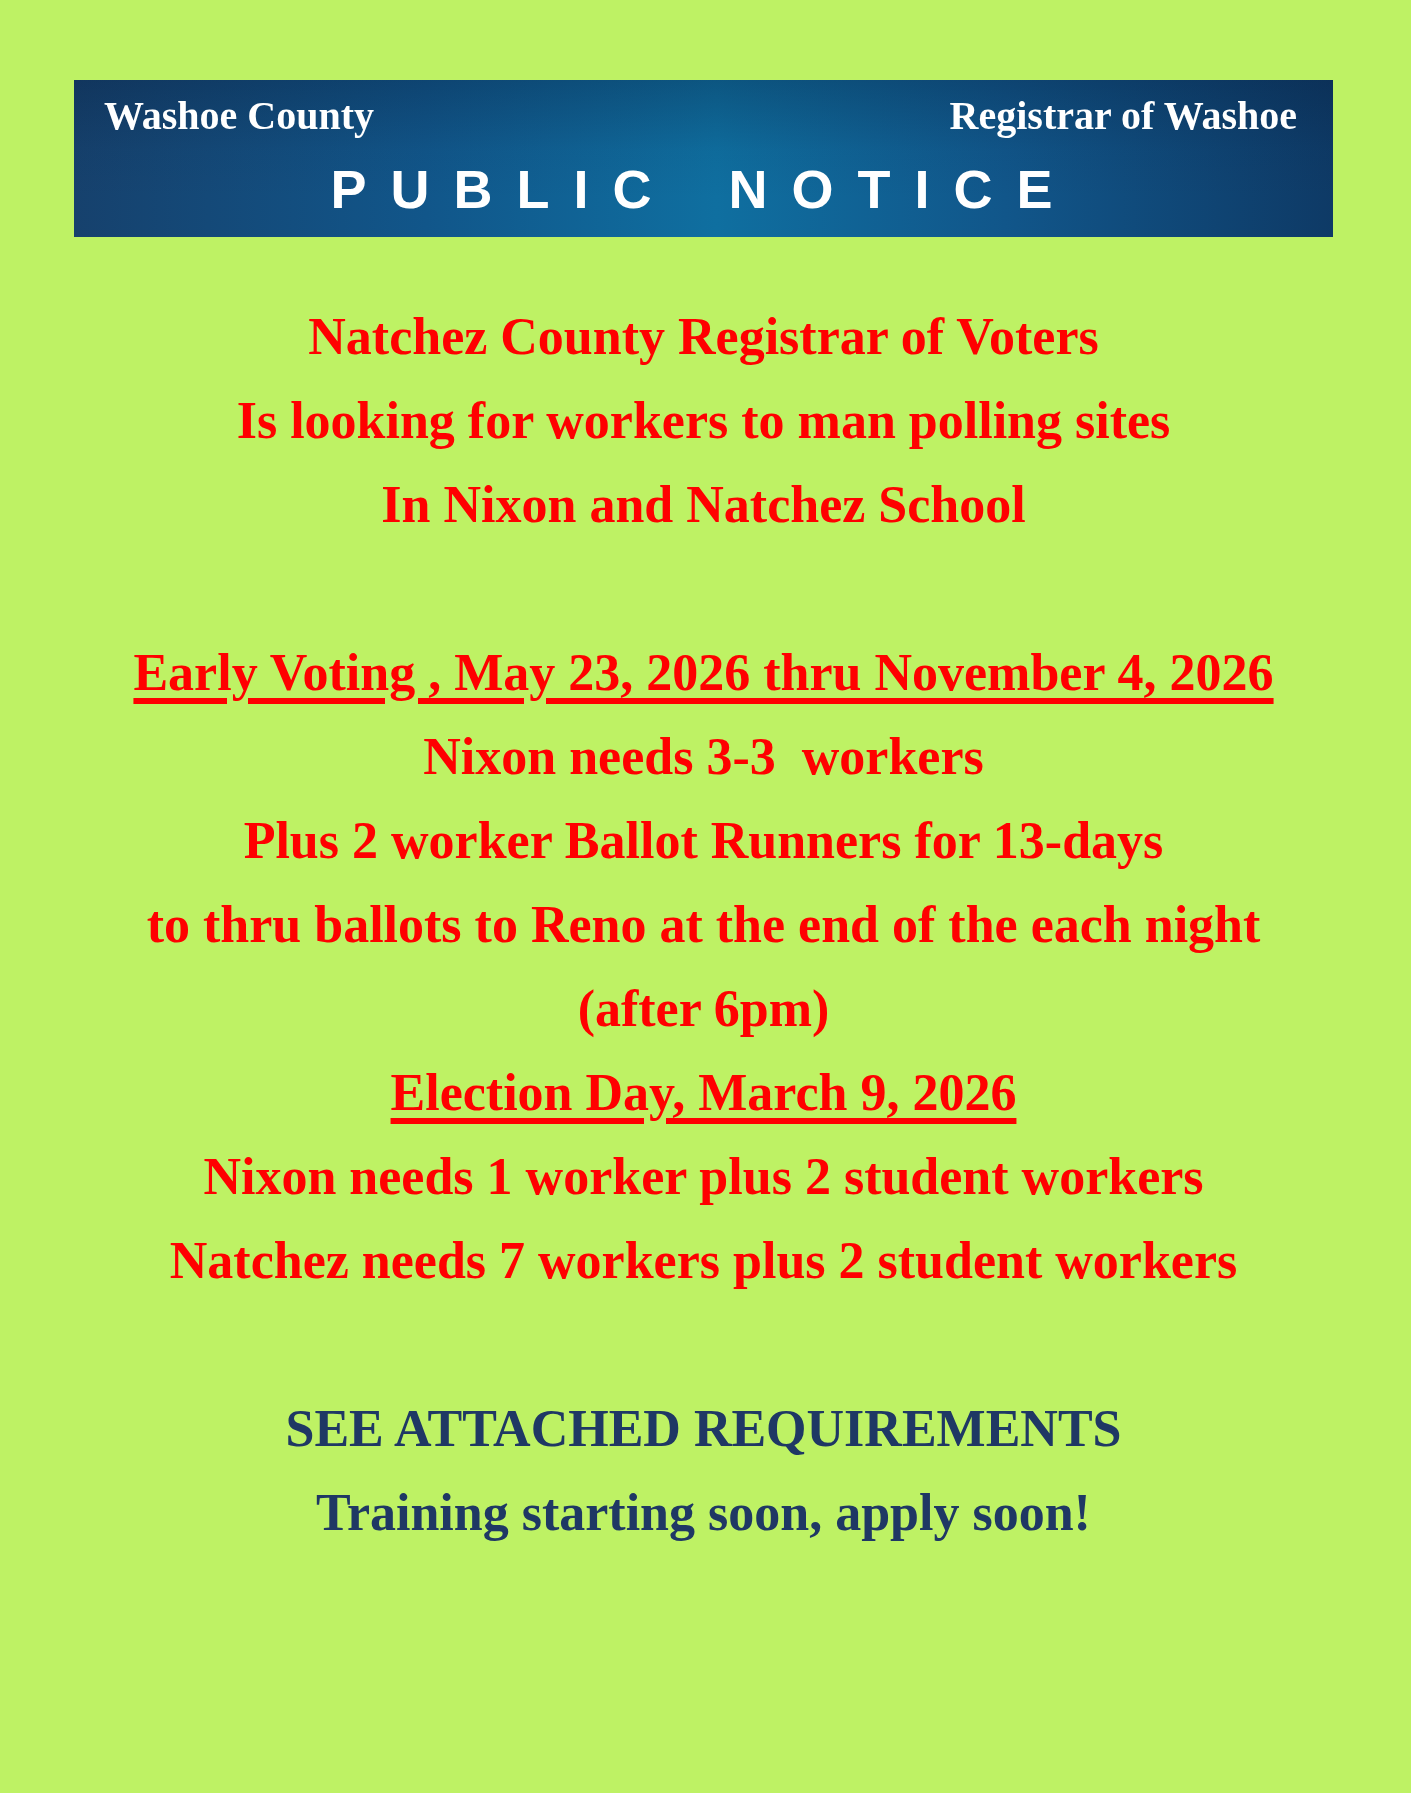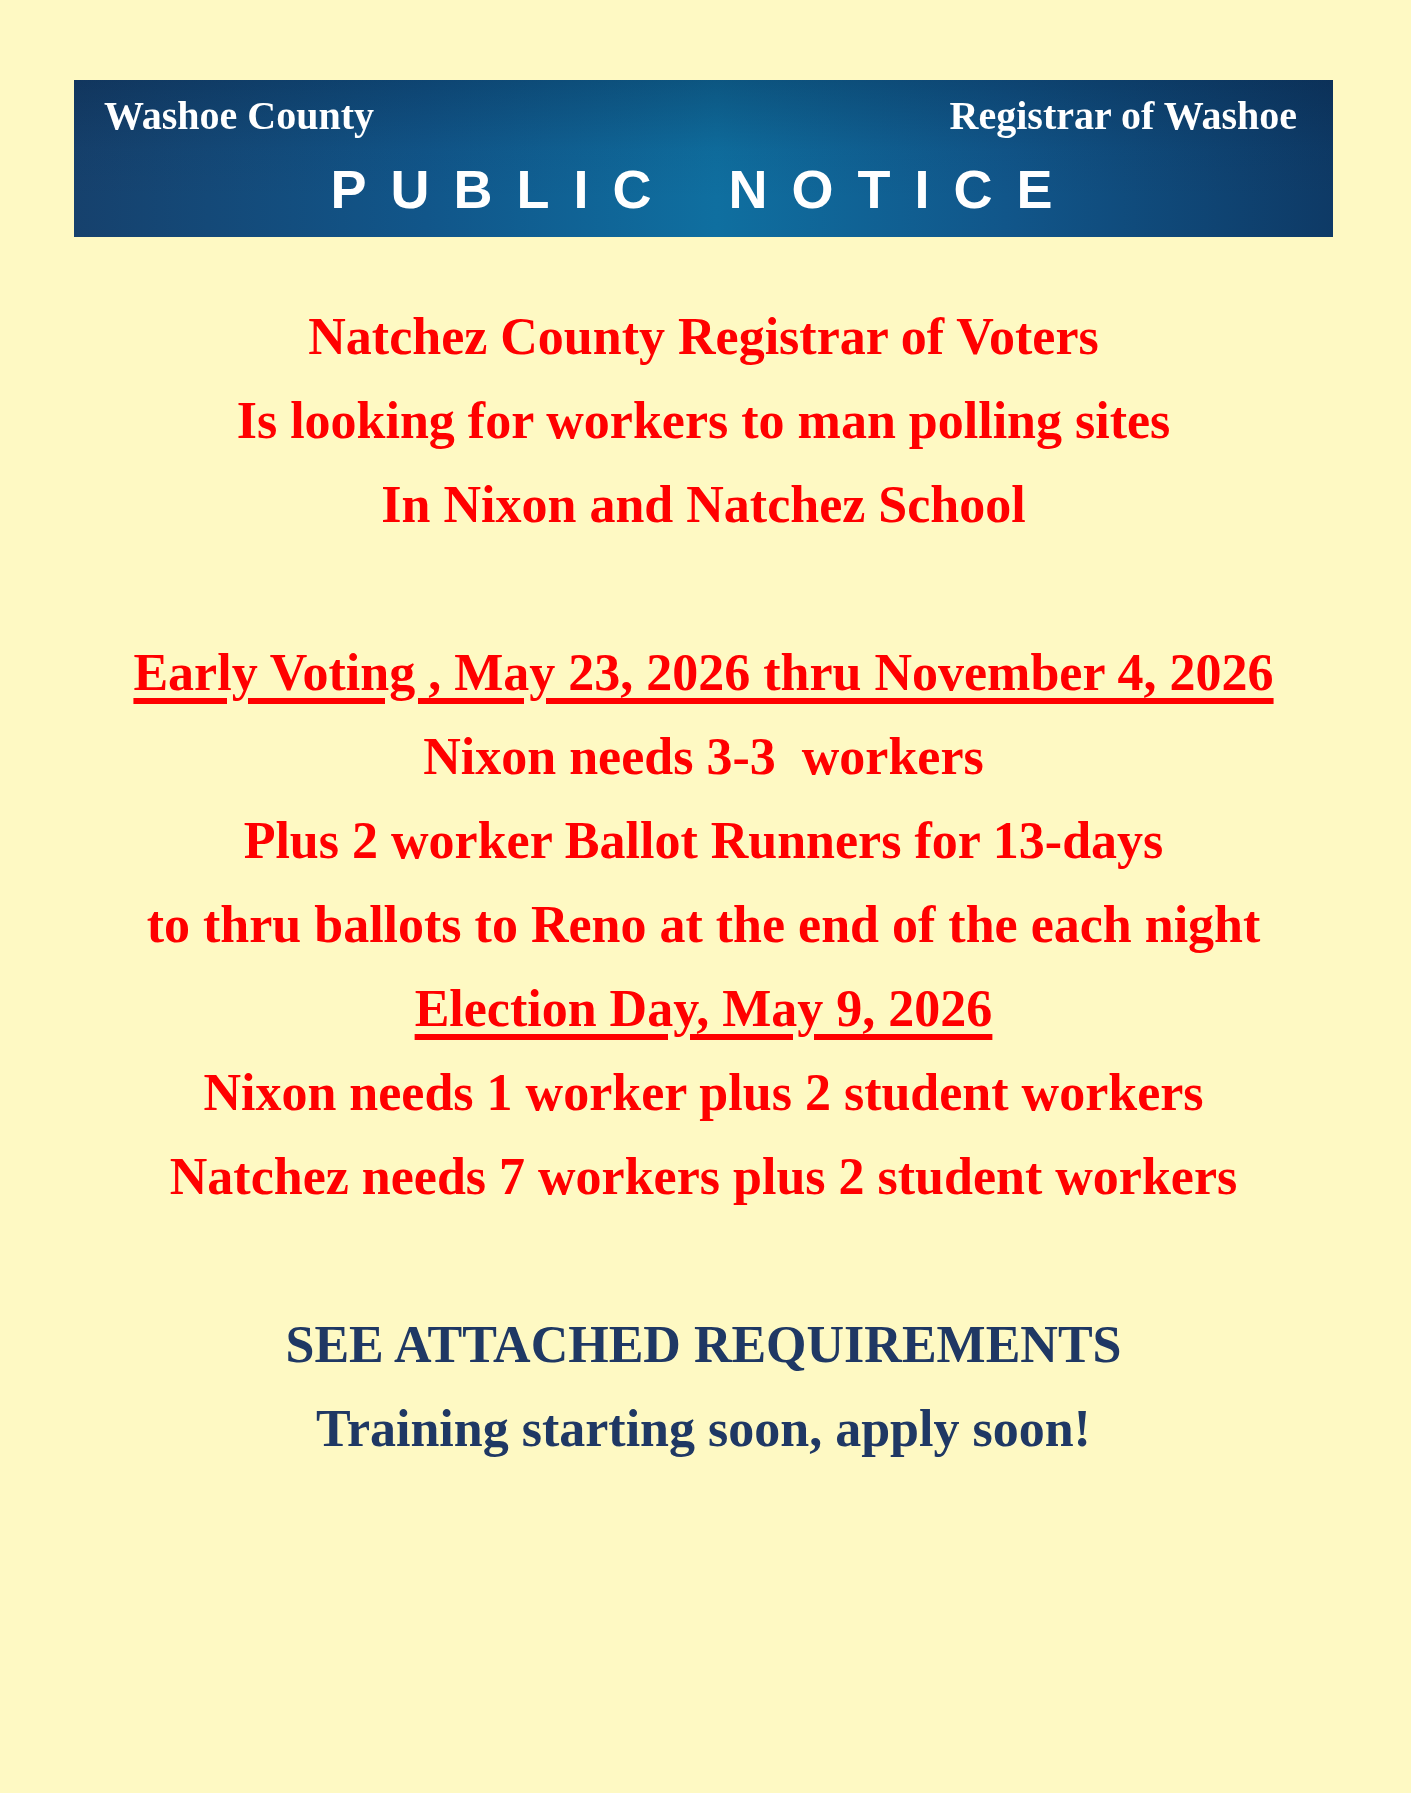--- a/index.html
+++ b/index.html
@@ -1,20 +1,20 @@
 <!DOCTYPE html>
 <html><head>
 <meta charset="utf-8">
 <style>
   html, body { margin: 0; padding: 0; background: #ffffff; }
   .page {
     position: relative;
     width: 1411px;
     height: 1793px;
-    background: #fef9c3;
+    background: #bef264;
     overflow: hidden;
     font-family: "Liberation Serif", serif;
   }
 
   
   .banner {
     position: absolute;
     left: 74px;
     top: 80px;
     width: 1259px;
@@ -86,21 +86,22 @@
 
   <main class="body-text" id="lines-container">
       <div class="line red">Natchez County Registrar of Voters</div>
       <div class="line red">Is looking for workers to man polling sites</div>
       <div class="line red">In Nixon and Natchez School</div>
       <div class="line "></div>
       <div class="line red underline">Early Voting , May 23, 2026 thru November 4, 2026</div>
       <div class="line red">Nixon needs 3-3  workers</div>
       <div class="line red">Plus 2 worker Ballot Runners for 13-days</div>
       <div class="line red">to thru ballots to Reno at the end of the each night</div>
-      <div class="line red underline">Election Day, May 9, 2026</div>
+      <div class="line red">(after 6pm)</div>
+      <div class="line red underline">Election Day, March 9, 2026</div>
       <div class="line red">Nixon needs 1 worker plus 2 student workers</div>
       <div class="line red">Natchez needs 7 workers plus 2 student workers</div>
       <div class="line "></div>
       <div class="line navy">SEE ATTACHED REQUIREMENTS</div>
       <div class="line navy">Training starting soon, apply soon!</div>
     </main>
 
 </div>
 
 </body></html>

